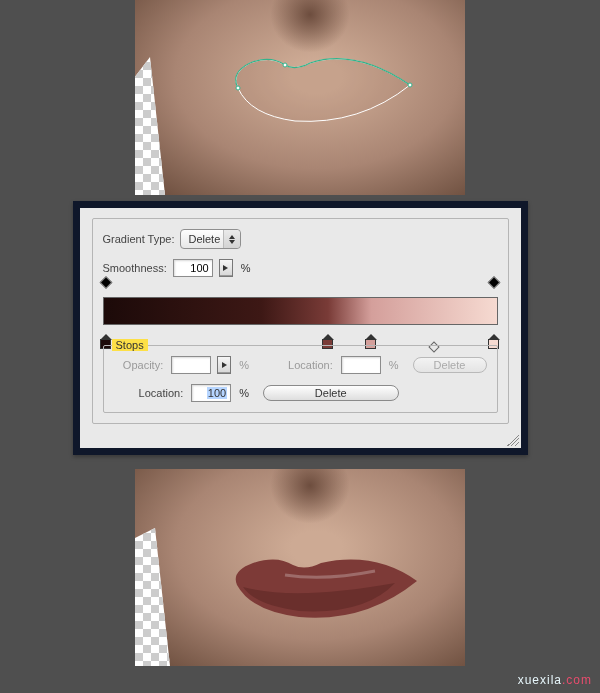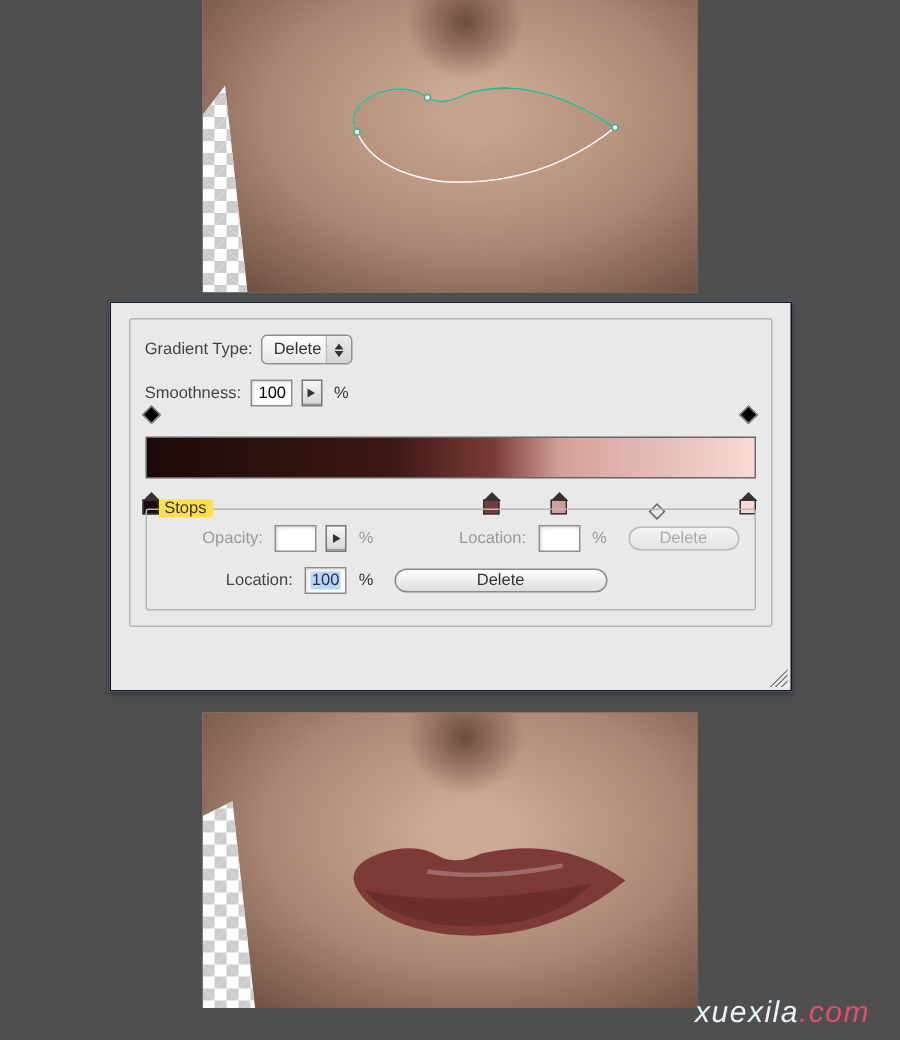--- a/index.html
+++ b/index.html
@@ -52,22 +52,22 @@
     .lips-sel svg { width:100%; height:100%; }
     .lips-colored {
       position:absolute; left:90px; top:88px; width:195px; height:70px;
     }
     .lips-colored svg { width:100%; height:100%; }
     
     .panel {
       width: 455px;
       margin: 6px auto 14px;
       background: #e9e9e9;
-      border: 1px solid #0f172a;
-      padding: 10px 12px 32px;
+      border: 7px solid #0f172a;
+      padding: 10px 12px 14px;
       box-shadow: 0 2px 4px rgba(0,0,0,0.3);
       position: relative;
     }
     .resize-grip {
       position: absolute; right: 2px; bottom: 2px; width: 12px; height: 12px;
       background:
         linear-gradient(135deg, transparent 0, transparent 50%, #888 50%, #888 55%, transparent 55%,
                         transparent 65%, #888 65%, #888 70%, transparent 70%,
                         transparent 80%, #888 80%, #888 85%, transparent 85%);
     }
@@ -99,21 +99,21 @@
       background: linear-gradient(#eaeaea,#d3d3d3);
       border-left: 1px solid #bbb;
       border-top-right-radius: 4px; border-bottom-right-radius: 4px;
       display: flex; flex-direction: column; align-items:center; justify-content:center;
       gap: 1px;
     }
     .tri-up { width:0; height:0; border-left:3px solid transparent; border-right:3px solid transparent; border-bottom:4px solid #333; }
     .tri-down { width:0; height:0; border-left:3px solid transparent; border-right:3px solid transparent; border-top:4px solid #333; }
     .input-text {
       background: #fff; border: 1px solid #8c8c8c; border-radius: 0;
-      height: 18px; width: 28px; padding: 0 3px; font-size: 11px;
+      height: 18px; width: 40px; padding: 0 3px; font-size: 11px;
       box-shadow: inset 1px 1px 2px rgba(0,0,0,0.15);
       text-align: right;
     }
     .input-text.empty { background: #fff; }
     .stepper {
       width: 14px; height: 18px; display: inline-flex; flex-direction: column;
       border: 1px solid #777; background: linear-gradient(#f5f5f5,#d6d6d6);
     }
     .stepper .half { flex:1; display:flex; align-items:center; justify-content:center; }
     .stepper .half:first-child { border-bottom:1px solid #999; }
@@ -165,22 +165,22 @@
     .btn {
       display: inline-flex; align-items: center; justify-content: center;
       background: linear-gradient(#fefefe,#dedede);
       border: 1px solid #8a8a8a; border-radius: 10px;
       height: 16px; min-width: 74px; padding: 0 16px; font-size: 11px;
       color: #333;
     }
     .btn.disabled { color: #aaa; background: linear-gradient(#f3f3f3,#e4e4e4); border-color: #b9b9b9; }
     
     .watermark {
-      position: absolute; right: 20px; bottom: 6px; letter-spacing: 1px;
-      font-family: Arial, sans-serif; font-size: 20px; font-weight: normal; color: #e7f6fb; font-style: italic;
+      position: absolute; right: 8px; bottom: 6px; letter-spacing: 1px;
+      font-family: Arial, sans-serif; font-size: 12px; font-weight: normal; color: #e7f6fb;
     }
     .watermark .com { color: #e74c6d; }
     .hl { background: #b6d5ff; padding: 0 1px; }
   </style>
 </head>
 <body>
 
 <div class="image-area image-top">
   <div class="face-shade"></div>
   <div class="nose-shadow"></div>

